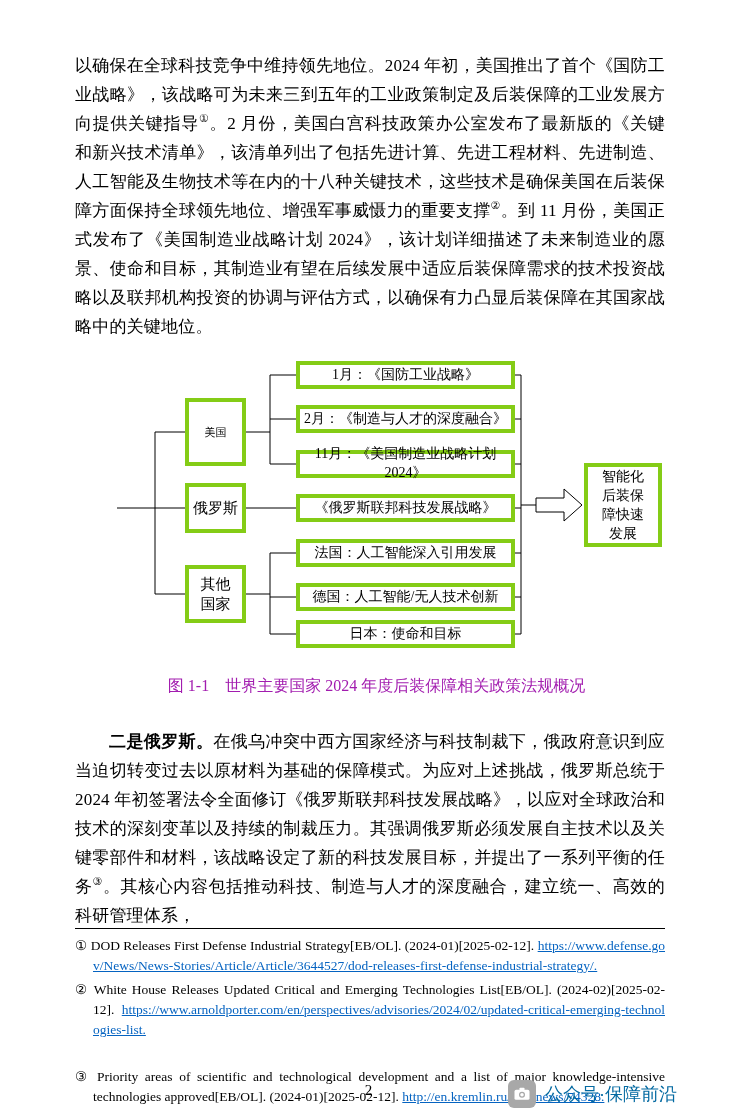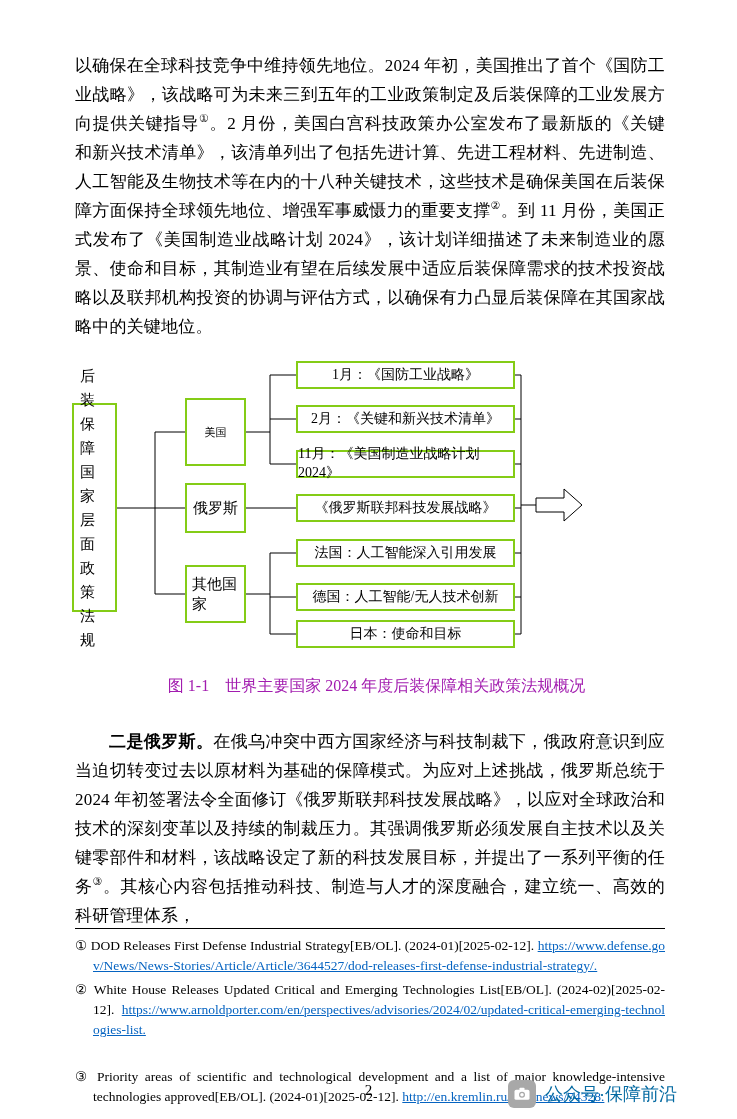--- a/index.html
+++ b/index.html
@@ -13,22 +13,22 @@
   }
   #para1{top:34px;}
   #para2{top:710px;text-indent:2em;}
   sup.fnref{font-size:11px;line-height:0;vertical-align:super;}
   b{font-weight:bold;}
 
   
   .diagram{position:absolute;left:70px;top:352px;width:600px;height:302px;}
   .diagram svg.lines{position:absolute;left:0;top:0;pointer-events:none;}
   .dbox{
-    position:absolute;border:2px solid #84cc16;background:#fff;box-sizing:border-box;
-    display:flex;align-items:center;justify-content:center;
+    position:absolute;border:4px solid #84cc16;background:#fff;box-sizing:border-box;
+    display:flex;align-items:center;justify-content:center;text-align:center;
     font-size:14px;line-height:1.35;
   }
   .dbox.left{left:2px;top:51px;width:45px;height:209px;font-size:15px;line-height:24px;padding:0 6px;}
   .dbox.usa{left:115px;top:46px;width:61px;height:68px;font-size:11px;}
   .dbox.russia{left:115px;top:131px;width:61px;height:50px;font-size:15px;}
   .dbox.others{left:115px;top:213px;width:61px;height:58px;font-size:15px;padding:0 5px;}
   .dbox.policy{left:226px;width:219px;height:28px;}
   .dbox.result{left:514px;top:111px;width:78px;height:84px;font-size:14px;line-height:19px;padding:0 12px;}
 
   .fig-caption{
@@ -71,34 +71,34 @@
     <svg class="lines" width="600" height="302" viewBox="0 0 600 302">
       <path d="M47,156 H85 M85,80 V242 M85,80 H115 M85,156 H115 M85,242 H115
                M176,80 H200 M200,23 V112 M200,23 H226 M200,67 H226 M200,112 H226
                M176,156 H226
                M176,242 H200 M200,201 V282 M200,201 H226 M200,245 H226 M200,282 H226
                M445,23 H451 M445,67 H451 M445,112 H451 M445,156 H451 M445,201 H451 M445,245 H451 M445,282 H451
                M451,23 V282 M451,153 H466" stroke="#000" stroke-width="1" fill="none"></path>
       <polygon points="466,146 494,146 494,137 512,153 494,169 494,160 466,160" fill="#ffffff" stroke="#000" stroke-width="1"></polygon>
     </svg>
 
-    <div class="dbox left">后装保障国家层面政策法规</div>
 
     <div class="dbox usa">美国</div>
     <div class="dbox russia">俄罗斯</div>
     <div class="dbox others">其他国家</div>
 
     <div class="dbox policy" style="top:9px">1月：《国防工业战略》</div>
-    <div class="dbox policy" style="top:53px">2月：《关键和新兴技术清单》</div>
+    <div class="dbox policy" style="top:53px">2月：《制造与人才的深度融合》</div>
     <div class="dbox policy" style="top:98px">11月：《美国制造业战略计划2024》</div>
     <div class="dbox policy" style="top:142px">《俄罗斯联邦科技发展战略》</div>
     <div class="dbox policy" style="top:187px">法国：人工智能深入引用发展</div>
     <div class="dbox policy" style="top:231px">德国：人工智能/无人技术创新</div>
     <div class="dbox policy" style="top:268px">日本：使命和目标</div>
 
+    <div class="dbox result">智能化后装保障快速发展</div>
   </div>
 
   <div class="fig-caption">图 1-1　世界主要国家 2024 年度后装保障相关政策法规概况</div>
 
   <p class="para" id="para2"><b>二是俄罗斯。</b><span>在俄乌冲突中西方国家经济与科技制裁下，俄政府意识到应当迫切转变过去以原材料为基础的保障模式。为应对上述挑战，俄罗斯总统于 2024 年初签署法令全面修订《俄罗斯联邦科技发展战略》，以应对全球政治和技术的深刻变革以及持续的制裁压力。其强调俄罗斯必须发展自主技术以及关键零部件和材料，该战略设定了新的科技发展目标，并提出了一系列平衡的任务</span><sup class="fnref">③</sup><span>。其核心内容包括推动科技、制造与人才的深度融合，建立统一、高效的科研管理体系，</span></p>
 
   <div class="fn-rule"></div>
 
   <div class="footnotes">
     <p class="fn"><span>①</span> <span>DOD Releases First Defense Industrial Strategy[EB/OL]. (2024-01)[2025-02-12]. </span><a class="fnlink" href="#" title="https://www.defense.gov/News/News-Stories/Article/Article/3644527/dod-releases-first-defense-industrial-strategy/.">https://www.defense.gov/News/News-Stories/Article/Article/3644527/dod-releases-first-defense-industrial-strategy/.</a></p>

